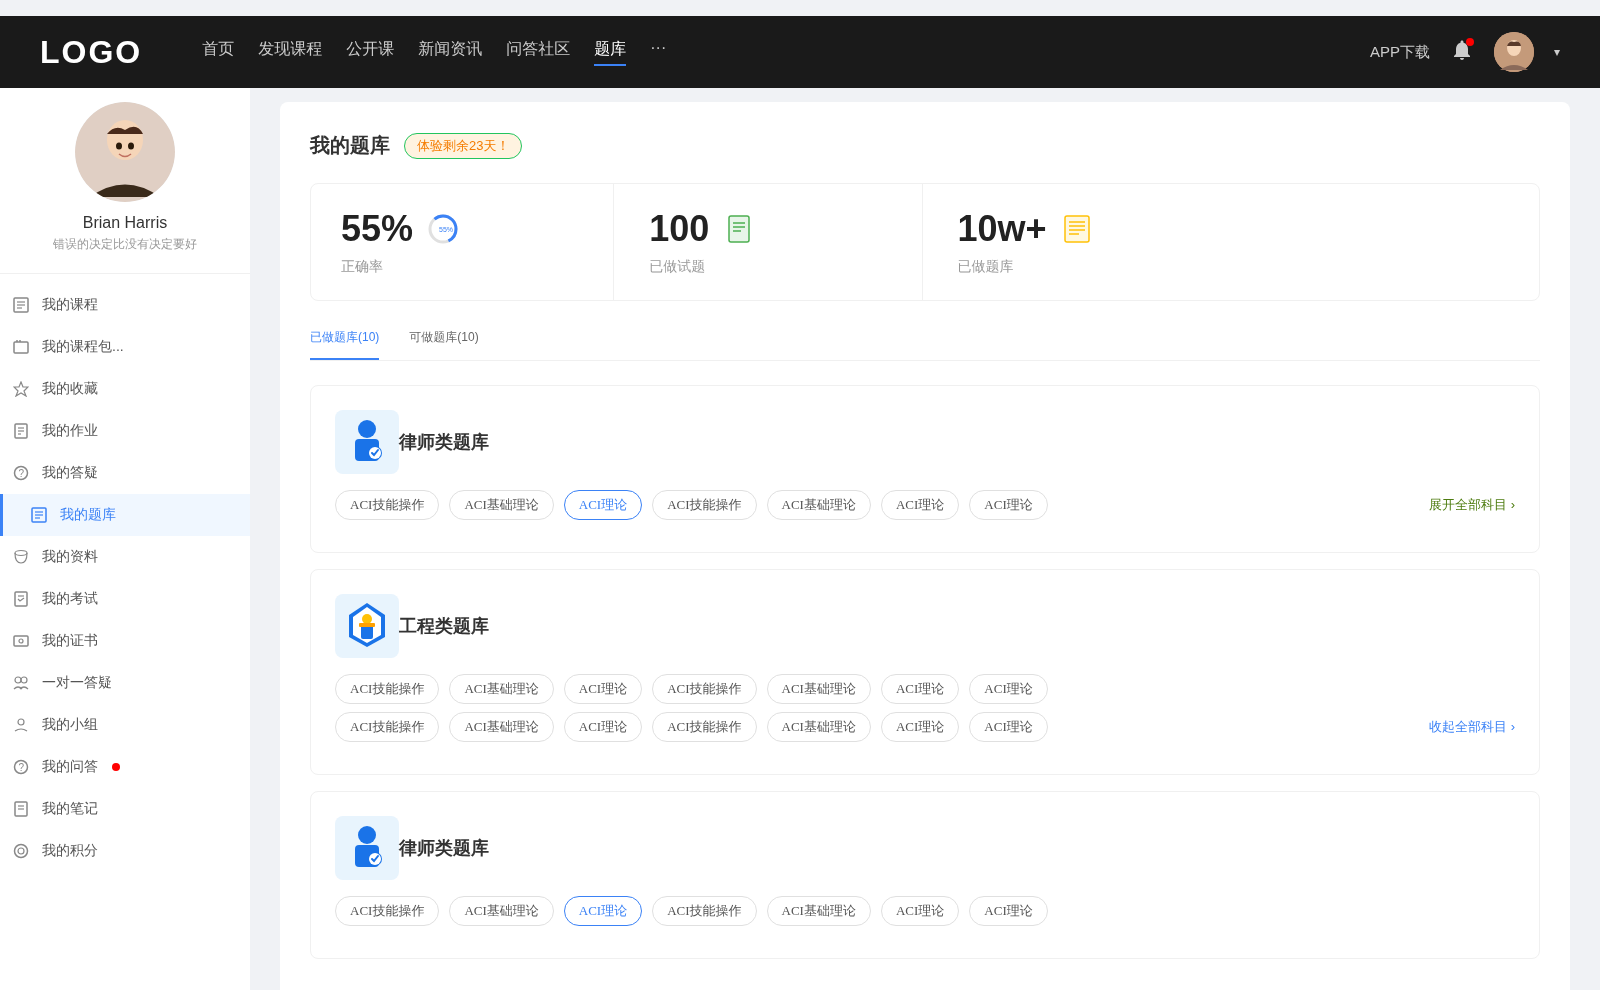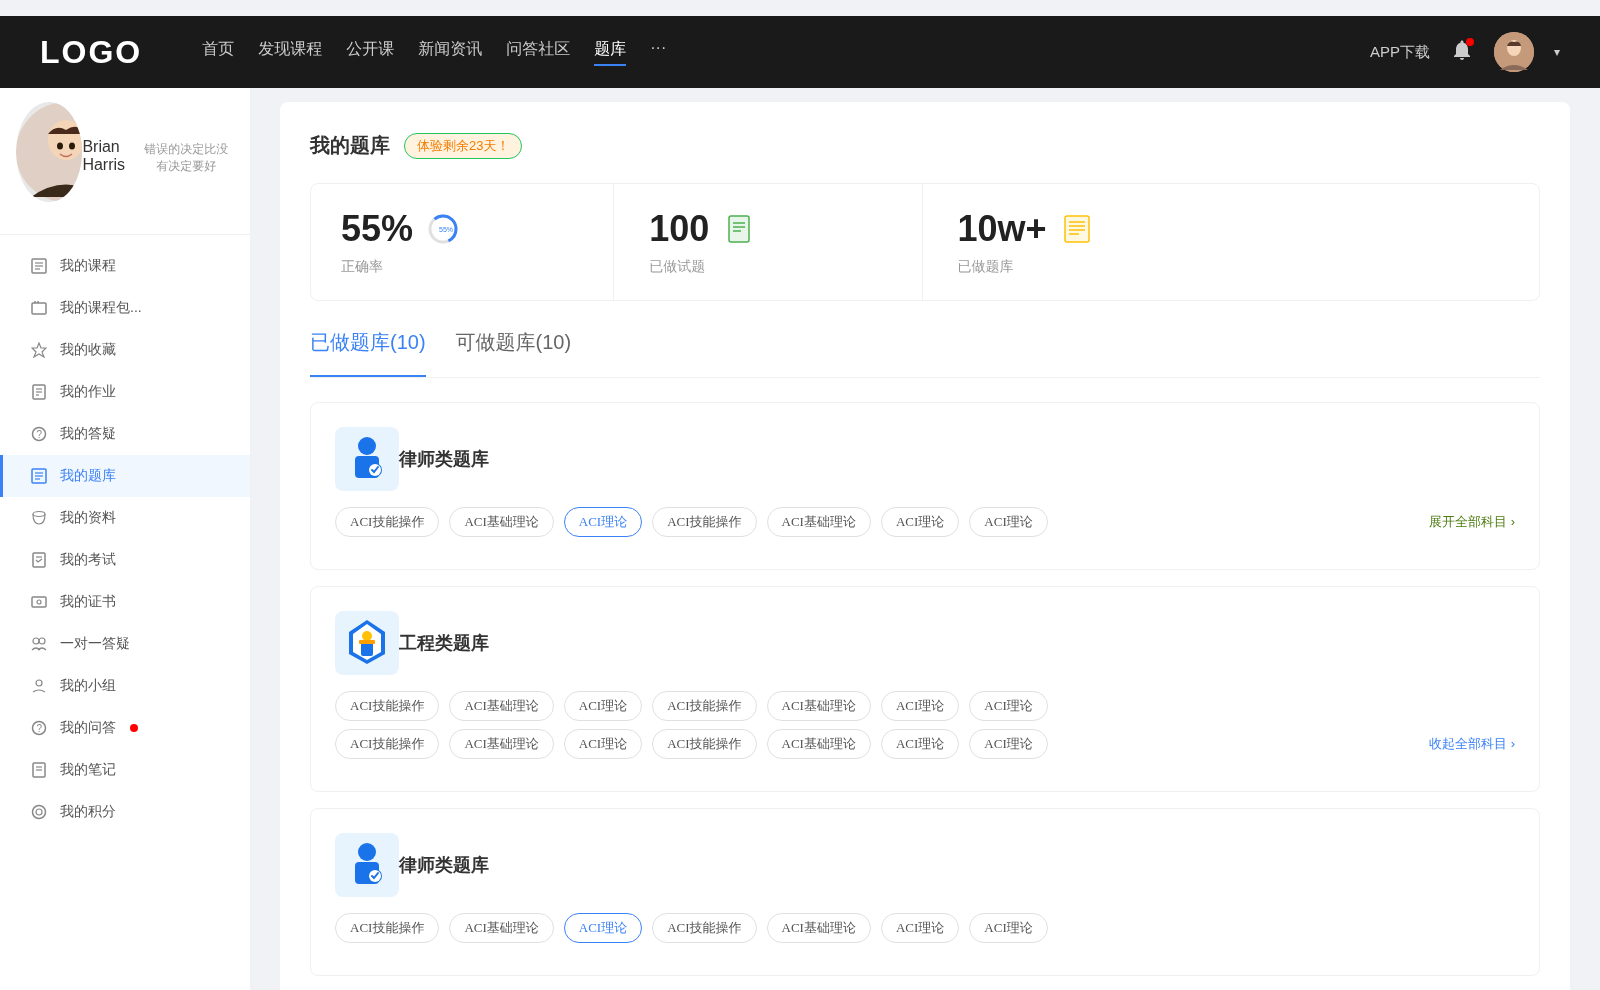--- a/index.html
+++ b/index.html
@@ -17,27 +17,27 @@
     .nav-bell svg { width: 24px; height: 24px; fill: #ccc; }
     .bell-dot { position: absolute; top: 0; right: 0; width: 8px; height: 8px; background: red; border-radius: 50%; }
     .nav-avatar-placeholder { width: 40px; height: 40px; border-radius: 50%; background: linear-gradient(135deg, #d4a88a, #c4896a); display: flex; align-items: center; justify-content: center; }
     .nav-dropdown-arrow { color: #ccc; font-size: 12px; cursor: pointer; }
 
     
     .main-layout { display: flex; margin-top: 72px; min-height: 918px; }
 
     
     .sidebar { width: 250px; background: #fff; padding: 30px 0; flex-shrink: 0; }
-    .sidebar-profile { display: flex; flex-direction: row; align-items: center; padding: 0 16px 20px; border-bottom: 1px solid #f0f0f0; }
+    .sidebar-profile { display: flex; flex-direction: column; align-items: center; padding: 0 16px 20px; border-bottom: 1px solid #f0f0f0; }
     .avatar-circle { width: 100px; height: 100px; border-radius: 50%; background: #e8e8e8; overflow: hidden; margin-bottom: 12px; }
     .user-name { font-size: 16px; font-weight: 500; color: #333; margin-bottom: 4px; }
     .user-motto { font-size: 12px; color: #999; text-align: center; }
 
     .sidebar-menu { padding: 10px 0; }
-    .menu-item { display: flex; align-items: center; gap: 12px; padding: 12px 30px; color: #555; font-size: 14px; cursor: pointer; position: relative; }
+    .menu-item { display: flex; align-items: center; gap: 12px; padding: 12px 12px; color: #555; font-size: 14px; cursor: pointer; position: relative; }
     .menu-item.active { color: #3b82f6; background: #f0f7ff; border-left: 3px solid #3b82f6; padding-left: 27px; }
     .menu-icon { width: 18px; height: 18px; display: flex; align-items: center; justify-content: center; flex-shrink: 0; }
     .menu-dot { width: 8px; height: 8px; background: #f00; border-radius: 50%; margin-left: 2px; }
 
     
     .content { flex: 1; padding: 30px; }
     .content-box { background: #fff; border-radius: 8px; padding: 30px; min-height: 860px; }
 
     
     .page-header { display: flex; align-items: center; gap: 14px; margin-bottom: 24px; }
@@ -48,21 +48,21 @@
     .stats-row { display: grid; grid-template-columns: repeat(4, 1fr); gap: 5px; border: 1px solid #f0f0f0; border-radius: 8px; margin-bottom: 28px; overflow: hidden; }
     .stat-item { padding: 24px 30px; border-right: 1px solid #f0f0f0; display: flex; flex-direction: column; }
     .stat-item:last-child { border-right: none; }
     .stat-top { display: flex; align-items: center; gap: 12px; margin-bottom: 8px; }
     .stat-value { font-size: 36px; font-weight: 700; color: #222; }
     .stat-icon { width: 36px; height: 36px; display: flex; align-items: center; justify-content: center; }
     .stat-label { font-size: 14px; color: #999; }
 
     
     .tabs { display: flex; gap: 30px; margin-bottom: 24px; border-bottom: 1px solid #f0f0f0; }
-    .tab { font-size: 20px; color: #666; padding-bottom: 19px; cursor: pointer; }
+    .tab { font-size: 12px; color: #666; padding-bottom: 12px; cursor: pointer; }
     .tab.active { color: #3b82f6; border-bottom: 2px solid #3b82f6; font-weight: 500; }
 
     
     .bank-section { border: 1px solid #f0f0f0; border-radius: 8px; margin-bottom: 16px; padding: 24px; }
     .bank-header { display: flex; align-items: center; margin-bottom: 16px; }
     .bank-icon-wrap { width: 64px; height: 64px; background: #e8f4fd; border-radius: 8px; display: flex; align-items: center; justify-content: center; flex-shrink: 0; }
     .bank-title { font-size: 18px; font-weight: 600; color: #333; }
     .tags-row { display: flex; flex-wrap: wrap; gap: 10px; align-items: center; margin-bottom: 8px; }
     .tag { padding: 5px 14px; border: 1px solid #e0e0e0; border-radius: 20px; font-size: 13px; color: #555; cursor: pointer; background: #fff; font-family: Liberation Serif, serif; }
     .tag.active { border-color: #3b82f6; color: #3b82f6; background: #fff; }

